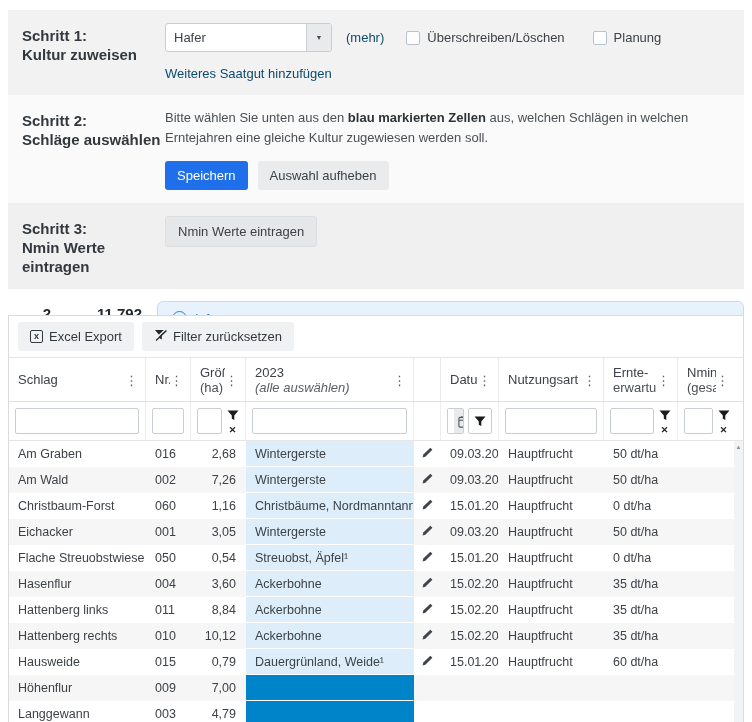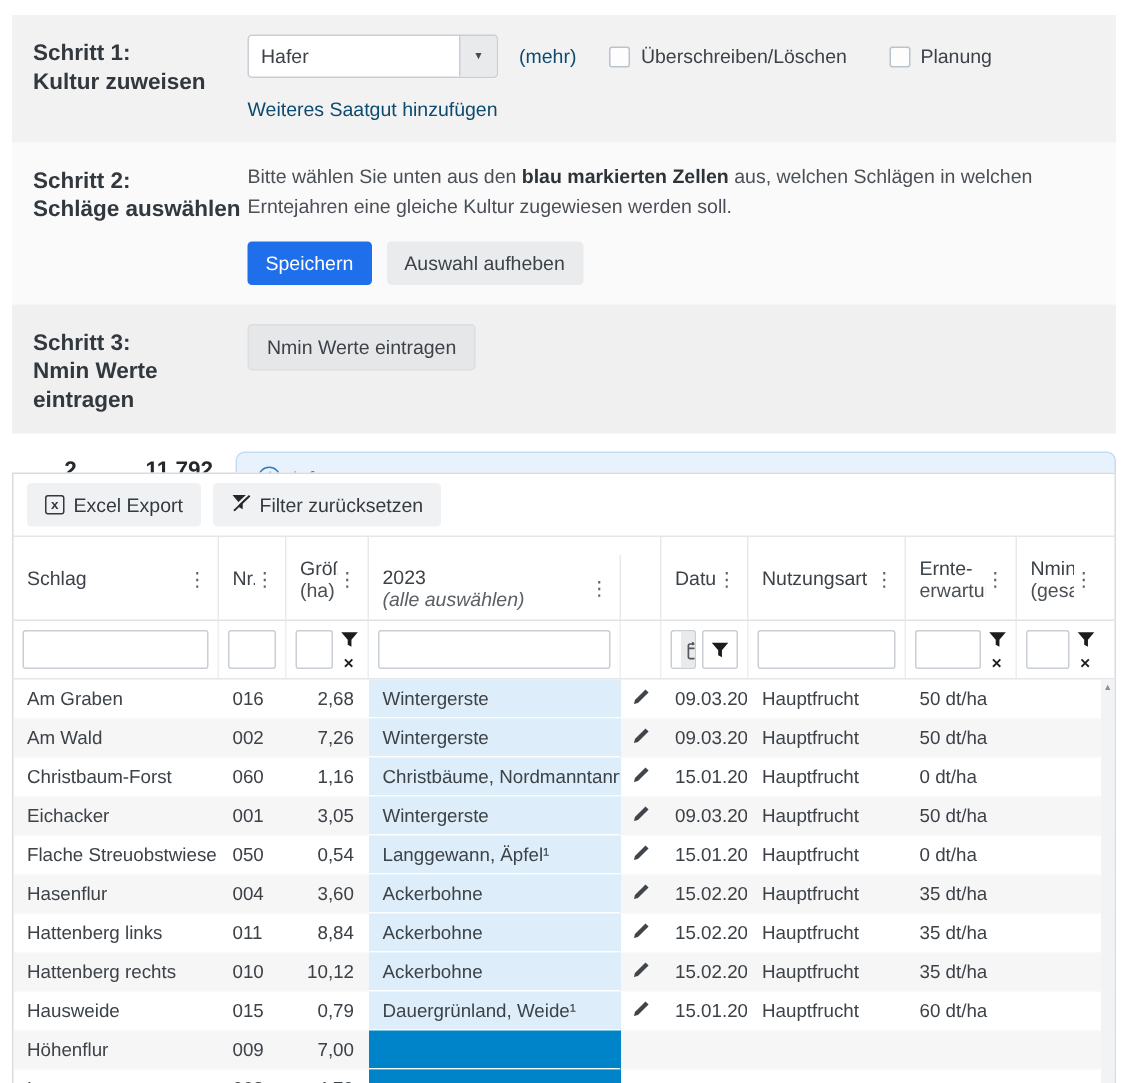--- a/index.html
+++ b/index.html
@@ -189,21 +189,21 @@
         </div>
         <div class="th" style="width: 45px; flex: 0 0 auto;">
           <div class="th-label">Nr.</div>
           <span class="kebab">⋮</span>
         </div>
         <div class="th" style="width: 55px; flex: 0 0 auto;">
           <div class="th-label">Größe</div>
           <div class="th-sub">(ha)</div>
           <span class="kebab">⋮</span>
         </div>
-        <div class="th" style="width: 168px; flex: 0 0 auto; margin-top: 12px;">
+        <div class="th" style="width: 168px; flex: 0 0 auto;">
           <div class="th-label">2023</div>
           <div class="th-sub it">(alle auswählen)</div>
           <span class="kebab">⋮</span>
         </div>
         <div class="th" style="width: 27px; flex: 0 0 auto; padding: 0px;">
           <div class="th-label"></div>
         </div>
         <div class="th" style="width: 58px; flex: 0 0 auto;">
           <div class="th-label">Datum</div>
           <span class="kebab">⋮</span>
@@ -341,21 +341,21 @@
           </div>
           <div class="td" style="width: 58px; flex: 0 0 auto;">09.03.2023</div>
           <div class="td" style="width: 105px; flex: 0 0 auto;">Hauptfrucht</div>
           <div class="td" style="width: 74px; flex: 0 0 auto;">50 dt/ha</div>
           <div class="td" style="width: 58px; flex: 0 0 auto;"></div>
         </div>
         <div class="tr">
           <div class="td" style="width: 137px; flex: 0 0 auto;">Flache Streuobstwiese</div>
           <div class="td" style="width: 45px; flex: 0 0 auto;">050</div>
           <div class="td num" style="width: 55px; flex: 0 0 auto;">0,54</div>
-          <div class="td td-kultur crop" style="width: 168px; flex: 0 0 auto;">Langgewann, Äpfel¹</div>
+          <div class="td td-kultur crop" style="width: 168px; flex: 0 0 auto;">Streuobst, Äpfel¹</div>
           <div class="td td-edit" style="width: 27px; flex: 0 0 auto;">
             <span><svg width="13" height="13" viewBox="0 0 16 16">
                 <path d="M2 14l.8-3.4L11.5 2l2.5 2.5-8.7 8.7L2 14z" fill="#3f454b"></path>
               </svg></span>
           </div>
           <div class="td" style="width: 58px; flex: 0 0 auto;">15.01.2023</div>
           <div class="td" style="width: 105px; flex: 0 0 auto;">Hauptfrucht</div>
           <div class="td" style="width: 74px; flex: 0 0 auto;">0 dt/ha</div>
           <div class="td" style="width: 58px; flex: 0 0 auto;"></div>
         </div>

